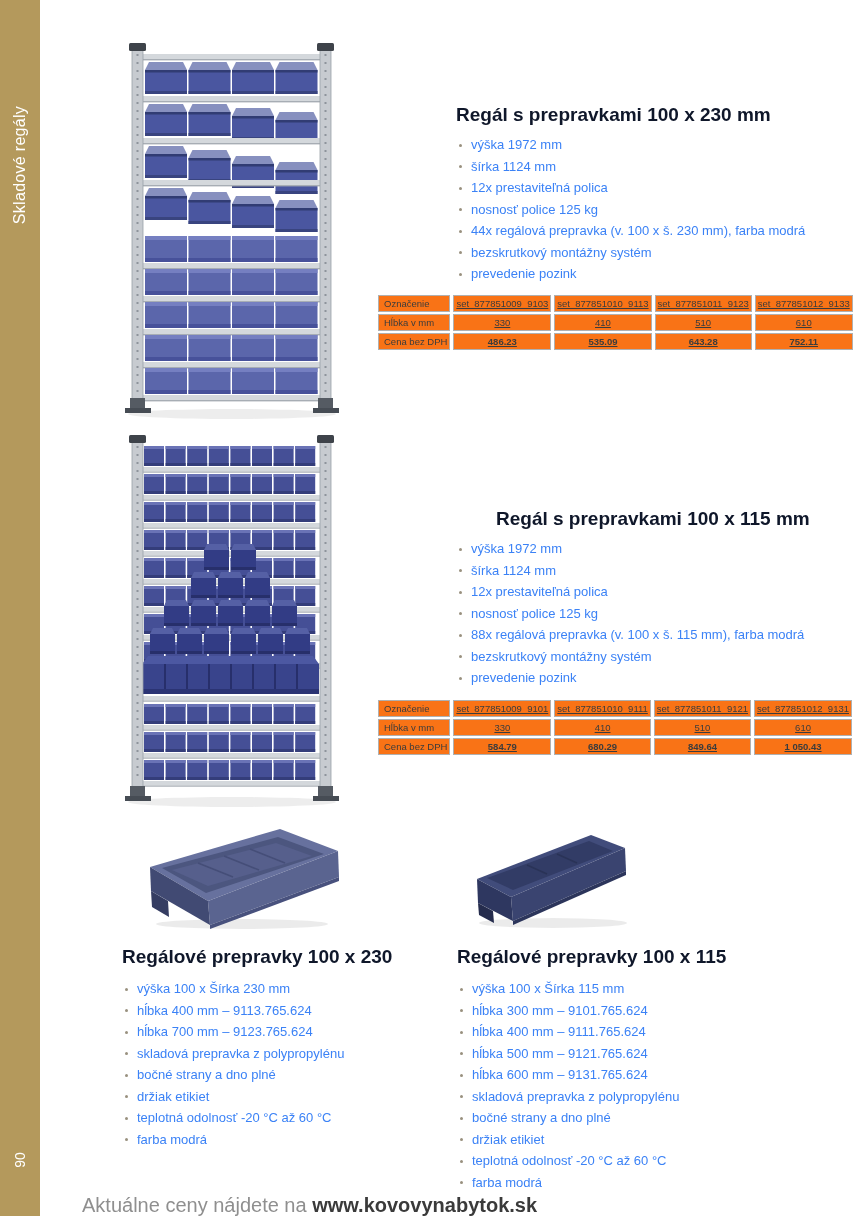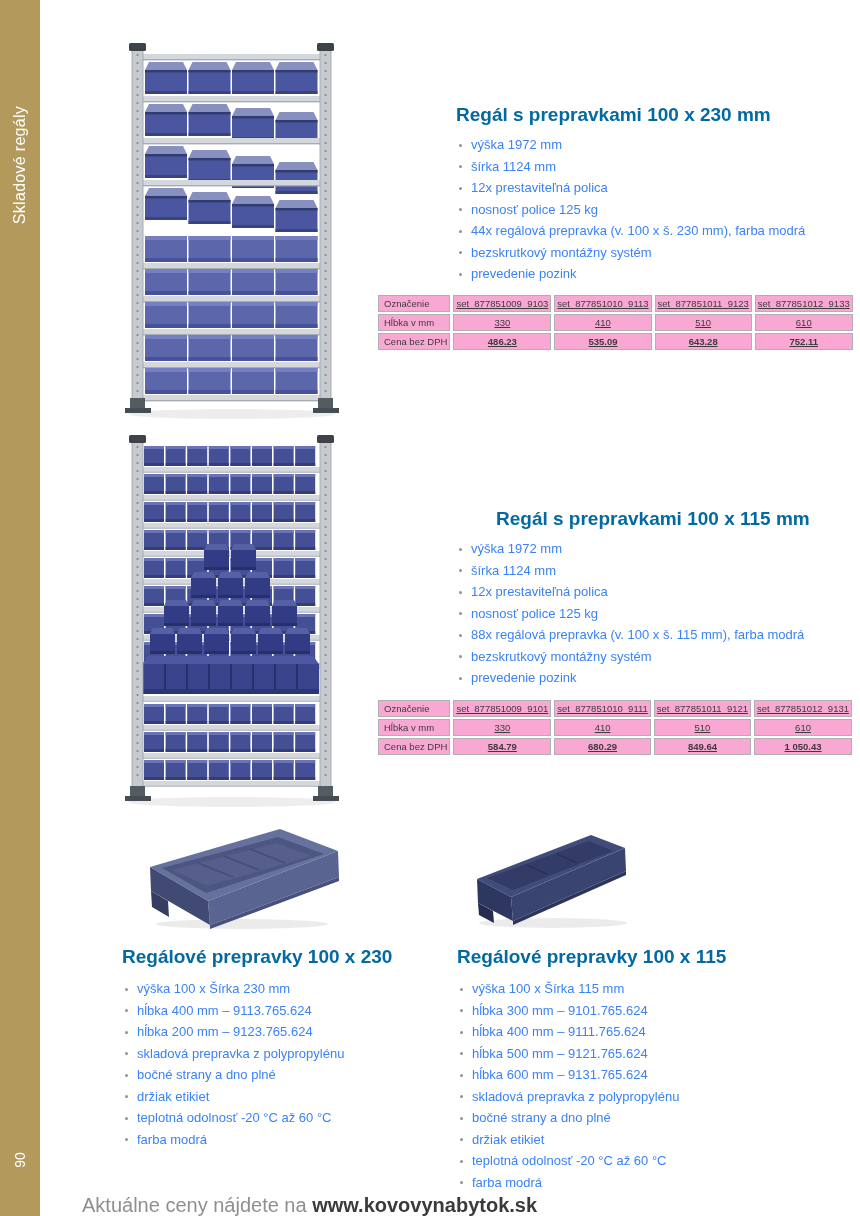--- a/index.html
+++ b/index.html
@@ -11,40 +11,40 @@
   .sidebar { position:absolute; left:0; top:0; width:40px; height:1216px; background:#b4995c; }
   .sidebar-label {
     position:absolute; left:50%; top:165px; transform:translate(-50%,-50%) rotate(-90deg);
     white-space:nowrap; color:#ffffff; font-size:16px; letter-spacing:.3px;
   }
   .page-number {
     position:absolute; left:50%; top:1160px; transform:translate(-50%,-50%) rotate(-90deg);
     white-space:nowrap; color:#ffffff; font-size:14px;
   }
   
-  .title { position:absolute; margin:0; color:#0369a1; font-size:19px; font-weight:bold; white-space:nowrap; }
+  .title { position:absolute; margin:0; color:#0f172a; font-size:19px; font-weight:bold; white-space:nowrap; }
   #title-1 { left:456px; top:104px; }
   #title-2 { left:456px; top:508px;margin-left:40px; }
   #title-3 { left:122px; top:946px; }
   #title-4 { left:457px; top:946px; }
   
   ul.spec { position:absolute; list-style:none; margin:0; padding:0; font-size:13px; color:#3b82f6; }
   ul.spec li { position:relative; padding-left:15px; line-height:21.5px; white-space:nowrap; }
   ul.spec li::before {
     content:""; position:absolute; left:3px; top:9.5px; width:3px; height:3px;
     border-radius:50%; background:#99917f;
   }
   #bullets-1 { left:456px; top:134px; }
   #bullets-2 { left:456px; top:538px; }
   #bullets-3 { left:122px; top:978px; }
   #bullets-4 { left:457px; top:978px; }
   
   table.price { position:absolute; border-collapse:separate; border-spacing:3px 2px; font-size:9.5px; color:#3c3c3c; }
   table.price th, table.price td {
-    background:#f9a8d4; border:1px solid #b0b0b0; height:15px; padding:0 2px; white-space:nowrap;
+    background:#f97316; border:1px solid #b0b0b0; height:15px; padding:0 2px; white-space:nowrap;
   }
   table.price th { width:62px; text-align:left; font-weight:normal; padding-left:5px; }
   table.price td { width:88px; text-align:center;text-decoration:underline; }
   table.price tr.bold-row td { font-weight:bold; }
   #table-1 { left:375px; top:293px; }
   #table-2 { left:375px; top:698px; }
   
   figure { margin:0; position:absolute; }
   #shelf-1 { left:118px; top:40px;  width:228px; height:382px; }
   #shelf-2 { left:118px; top:432px; width:228px; height:378px; }
@@ -432,21 +432,21 @@
       <polygon points="48,104 161,54 161,58 48,108" fill="#2c355b"></polygon>
       <polygon points="12,62 46,80 48,104 13,86" fill="#2e3760"></polygon>
       <polygon points="13,86 28,94 29,106 14,98" fill="#252c4d"></polygon>
     </svg>
   </figure>
 
   <h2 class="title" id="title-3">Regálové prepravky 100 x 230</h2>
   <ul class="spec" id="bullets-3">
     <li>výška 100 x Šírka 230 mm</li>
     <li>hĺbka 400 mm – 9113.765.624</li>
-    <li>hĺbka 200 mm – 9123.765.624</li>
+    <li>hĺbka 700 mm – 9123.765.624</li>
     <li>skladová prepravka z polypropylénu</li>
     <li>bočné strany a dno plné</li>
     <li>držiak etikiet</li>
     <li>teplotná odolnosť -20 °C až 60 °C</li>
     <li>farba modrá</li>
   </ul>
 
   <h2 class="title" id="title-4">Regálové prepravky 100 x 115</h2>
   <ul class="spec" id="bullets-4">
     <li>výška 100 x Šírka 115 mm</li>

